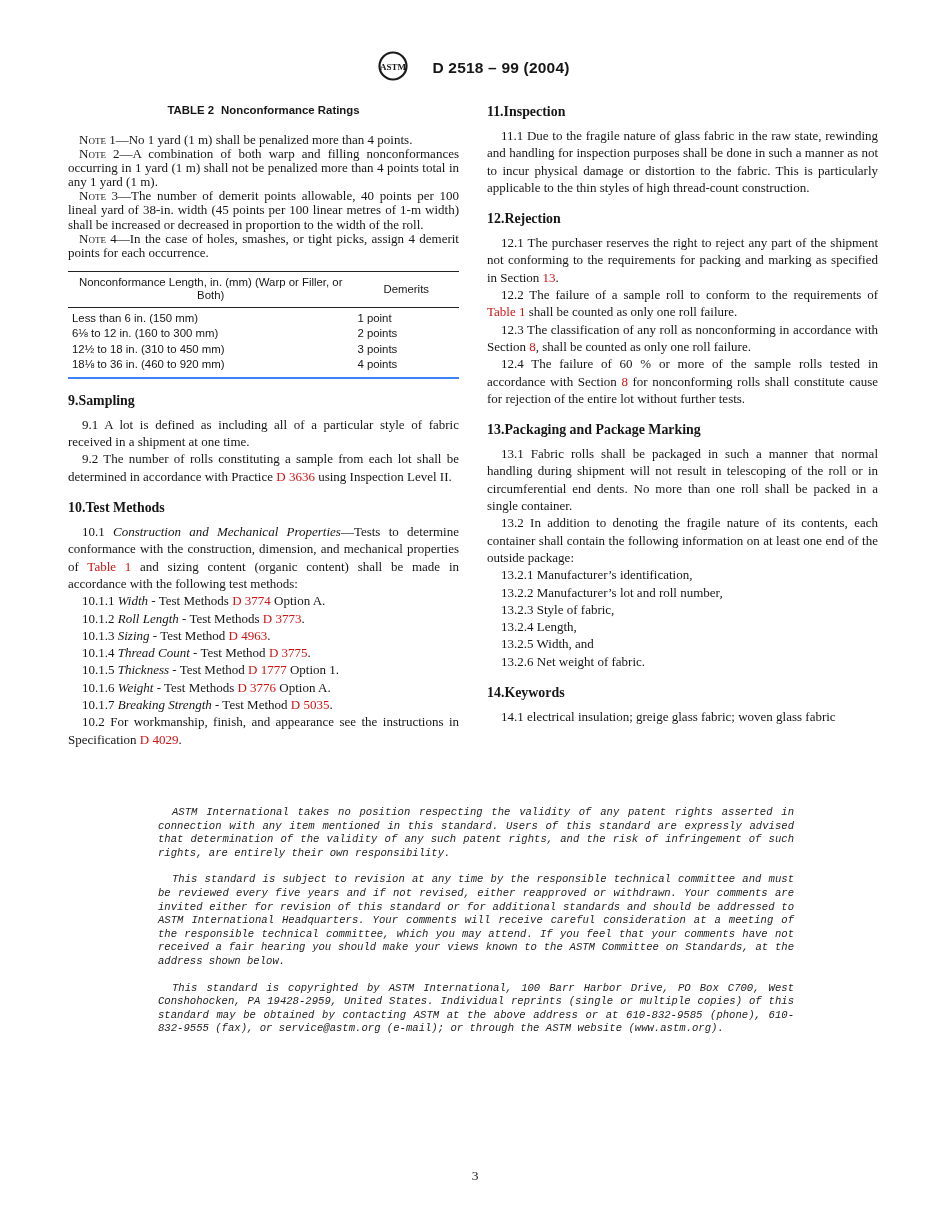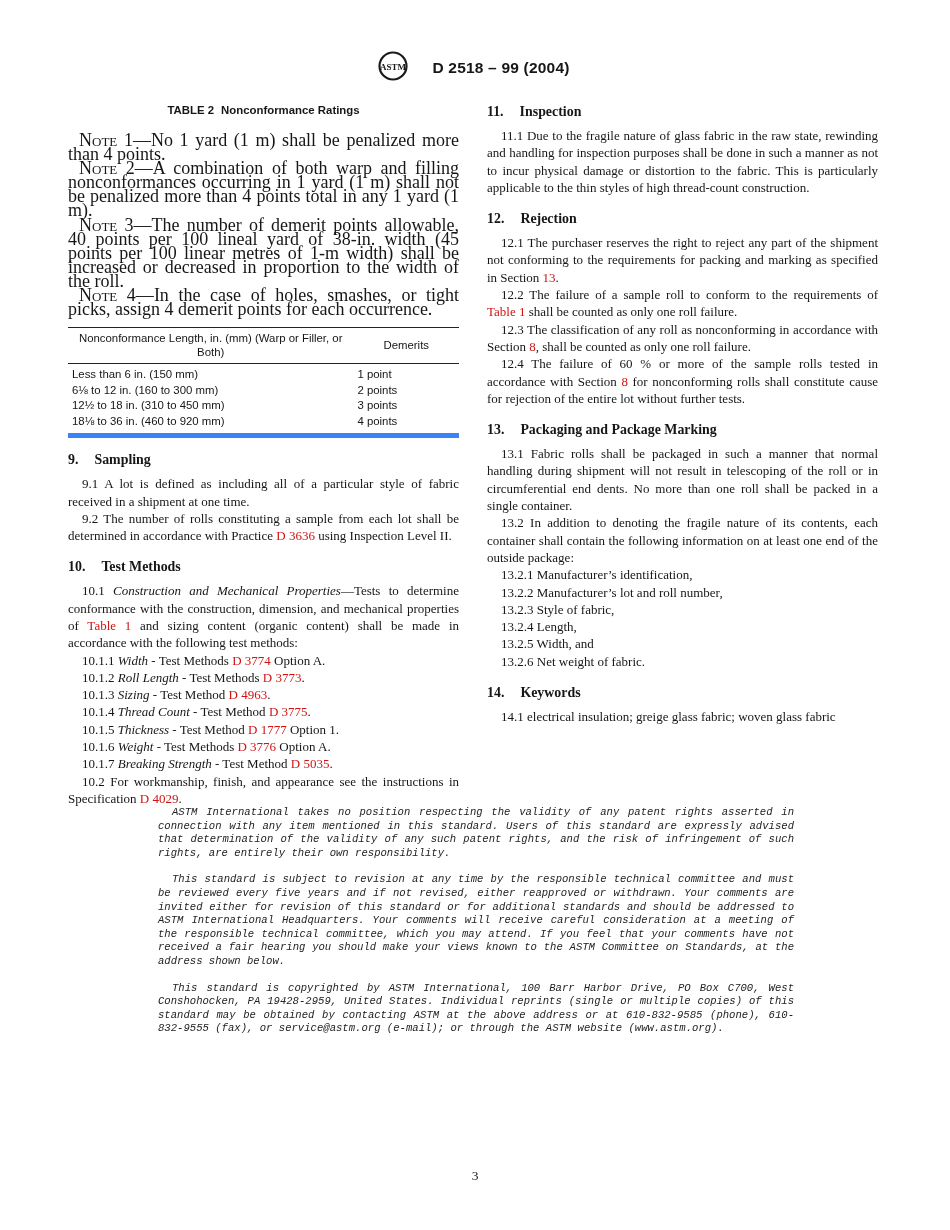--- a/index.html
+++ b/index.html
@@ -10,35 +10,35 @@
   .doc-header{display:flex;align-items:center;justify-content:center;gap:23px;margin-bottom:16px}
   .doc-code{font-family:"Liberation Sans",sans-serif;font-weight:700;font-size:15.5px;letter-spacing:.2px}
 
   .columns{display:flex;gap:28px}
   .col{width:391px}
 
   .table-block{margin-bottom:14px}
   .table-title{font-family:Liberation Sans, sans-serif;font-size:11.4px;font-weight:700;text-align:center;margin:2px 0 17px}
   .table-title .tt-label{margin-right:7px}
 
-  .note{font-size:18px;line-height:14.1px;text-align:justify;text-indent:11px;margin:0}
+  .note{font-size:13px;line-height:14.1px;text-align:justify;text-indent:11px;margin:0}
   .sc{font-variant:small-caps}
 
   .t2{width:100%;border-collapse:collapse;margin-top:11px;font-family:"Liberation Sans",sans-serif;
       font-size:11.4px;line-height:13.5px;color:#161616}
   .t2 th{font-weight:400;border-top:1px solid #222;border-bottom:1px solid #222;padding:4px 6px;
          text-align:center;vertical-align:middle}
   .t2 th:first-child,.t2 td:first-child{width:73%}
   .t2 td{text-align:left;padding:1px 4px}
   .t2 tr:first-child td{padding-top:4px}
-  .t2 tr:last-child td{padding-bottom:5px;border-bottom:5px solid #3b82f6}
+  .t2 tr:last-child td{padding-bottom:5px;border-bottom:2px solid #3b82f6}
 
   .sec-heading{font-size:13.9px;font-weight:700;margin:15px 0 7px}
   .sections > .sec-heading:first-child{margin-top:2px}
-  .sec-num{margin-right:16px}
+  .sec-num{margin-right:0}
   .para{font-size:13px;line-height:17.3px;text-align:justify;text-indent:14px;margin:0}
   .it{font-style:italic}
   .ref-link{color:var(--link-color,#d01212);cursor:pointer}
 
   .doc-footer{position:absolute;top:806px;left:158px;width:636px}
   .foot-para{font-family:Liberation Mono, monospace;font-style:italic;font-size:10.6px;line-height:13.6px;
              text-align:justify;text-indent:14px;margin:0 0 13px;color:#222}
 
   .page-number{position:absolute;top:1168px;left:0;width:950px;text-align:center;font-size:13.5px}
 </style>

